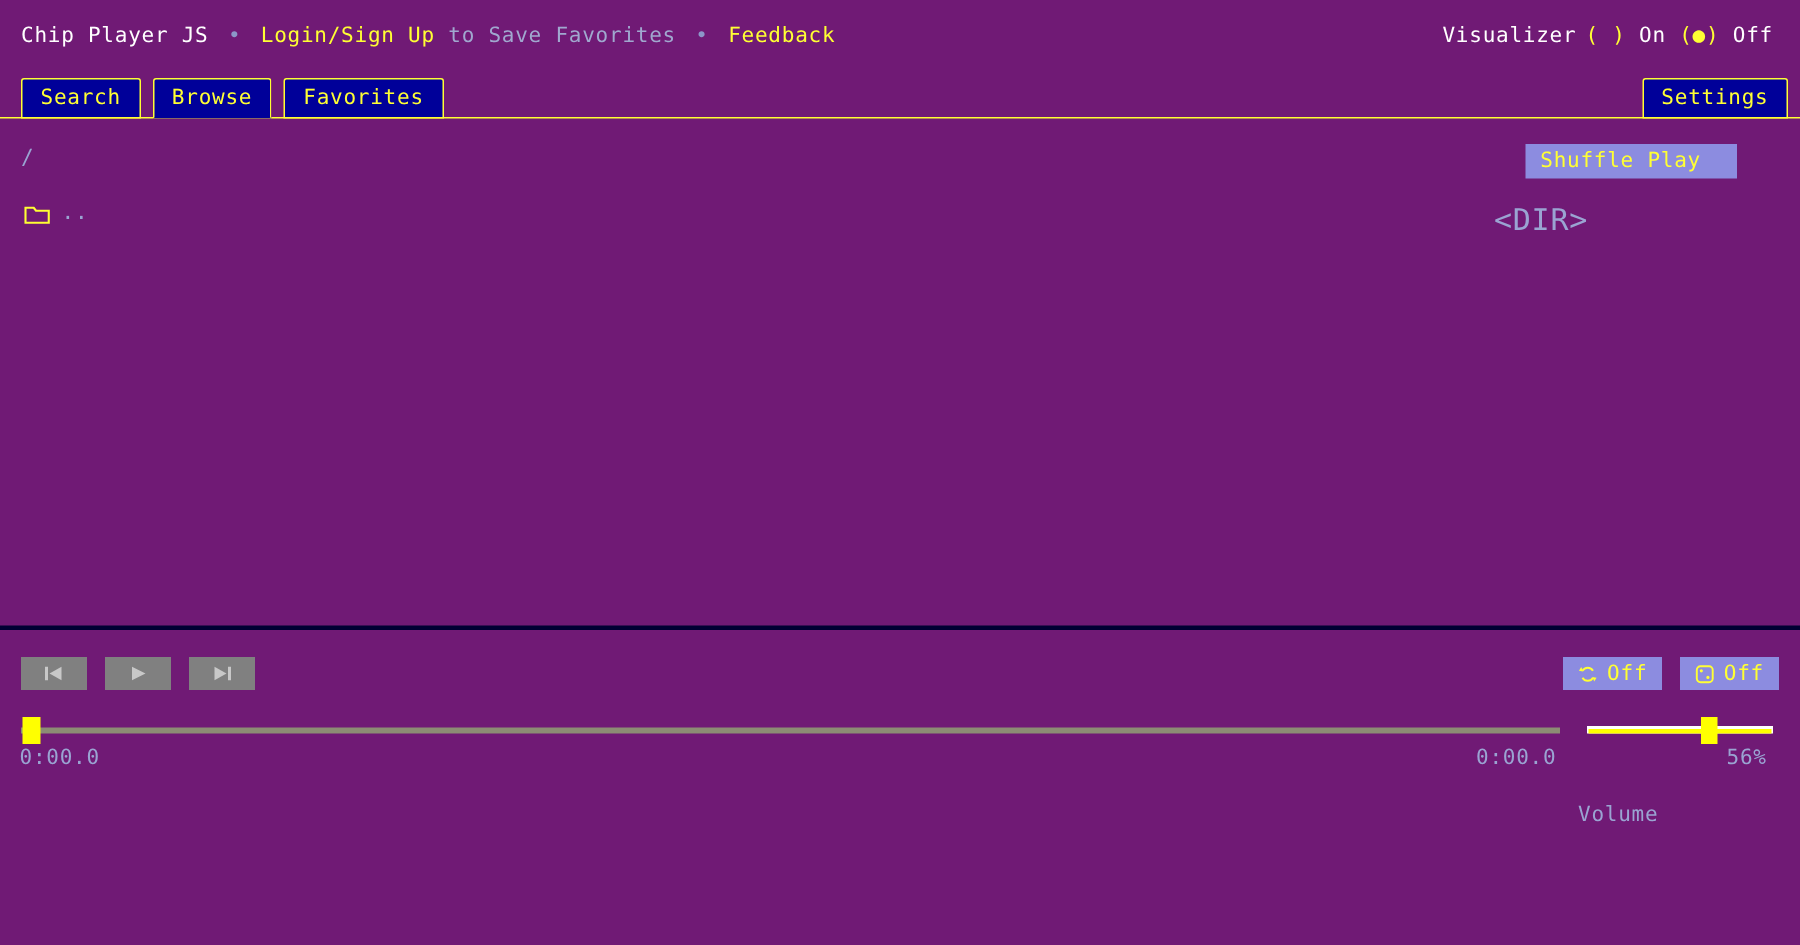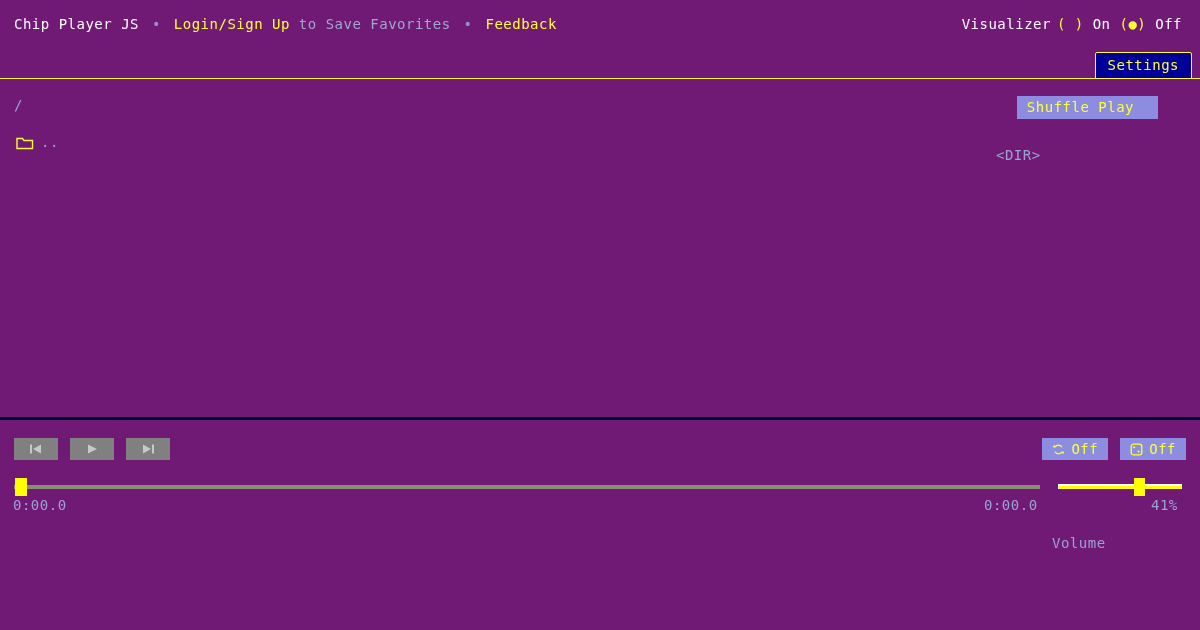--- a/index.html
+++ b/index.html
@@ -153,23 +153,22 @@
     position: absolute;
     left: 41px; top: 0px;
     color: #9aa4d2;
     font-size: 14px;
     letter-spacing: 0.5px;
   }
   .file-type {
     position: absolute;
     left: 996px; top: 0px;
     color: #9aa4d2;
-    font-size: 14px;
-    letter-spacing: 0.5px;
-    margin-top: 13px;
+    font-size: 20px;
+    letter-spacing: 0.5px;
   }
 
   
   .divider {
     position: absolute;
     left: 0; top: 417px;
     width: 1200px;
     height: 3px;
     background: #000033;
   }
@@ -325,20 +324,25 @@
     <div class="visualizer-block">
       <span>Visualizer</span><span class="radio-gap"></span><span class="radio-mark">( )</span>
       <span>On</span>
       <span class="radio-mark">(●)</span>
       <span>Off</span>
     </div>
   </div>
 
   <div class="tabbar">
     <div class="tab-underline"></div>
+    <div class="tabs-left">
+      <div class="tab">Search</div>
+      <div class="tab active">Browse</div>
+      <div class="tab">Favorites</div>
+    </div>
     <div class="tabs-right">
       <div class="tab">Settings</div>
     </div>
   </div>
 
   <div class="content">
     <div class="breadcrumb">/</div>
 
     <button class="shuffle-play">Shuffle Play</button>
 
@@ -415,16 +419,16 @@
     <div class="time-left">0:00.0</div>
     <div class="time-right">0:00.0</div>
 
     <div class="vol-wrap">
       <div class="vol-track">
         <div class="vol-inner"></div>
       </div>
       <div class="vol-thumb"></div>
     </div>
     <div class="vol-label">Volume</div>
-    <div class="vol-pct">41%</div>
+    <div class="vol-pct">56%</div>
 
   </div>
 </div>
 
 </body></html>

